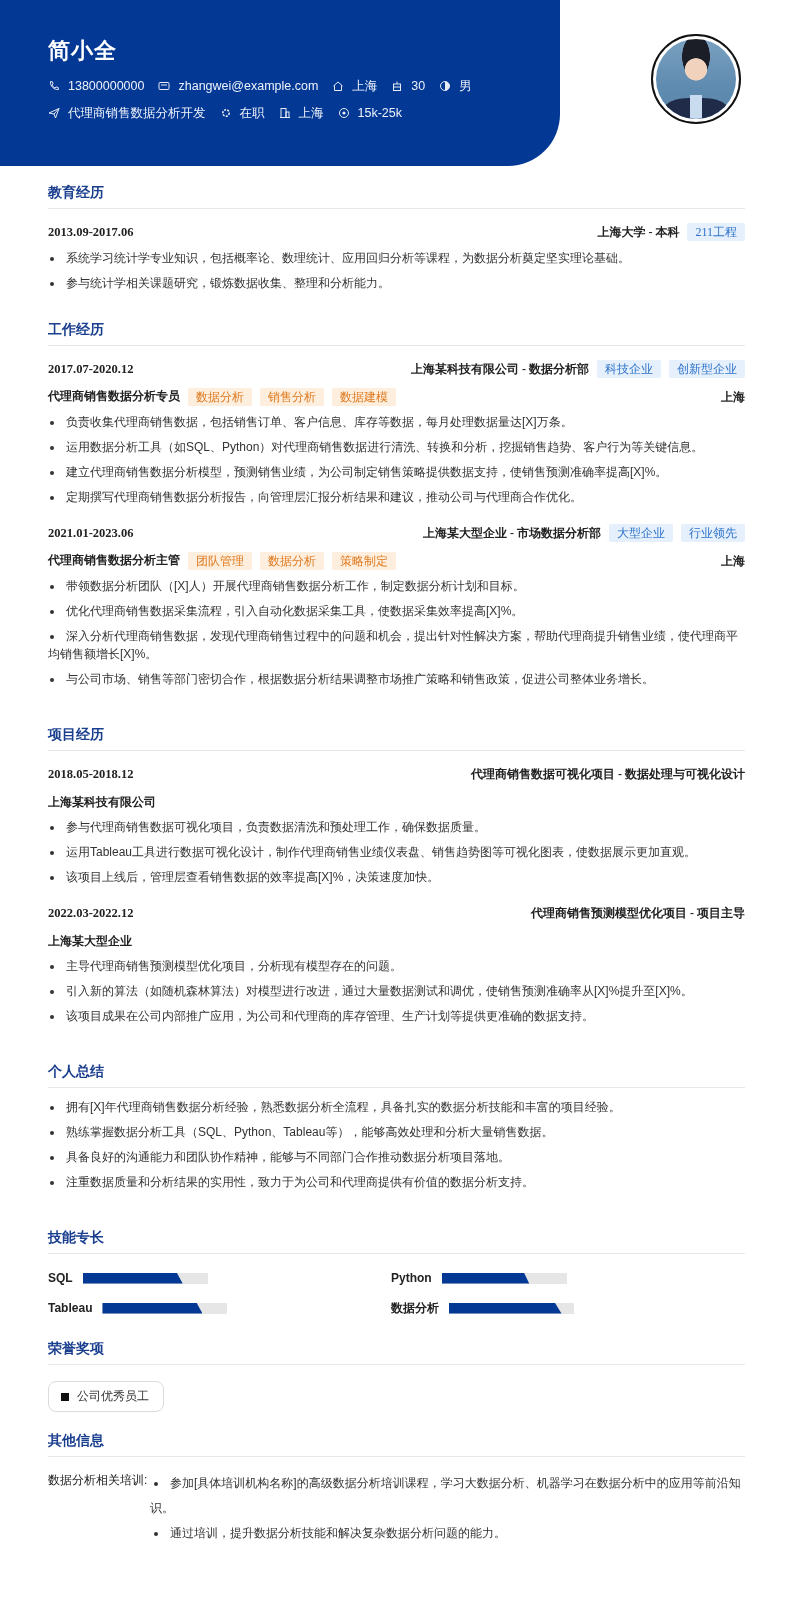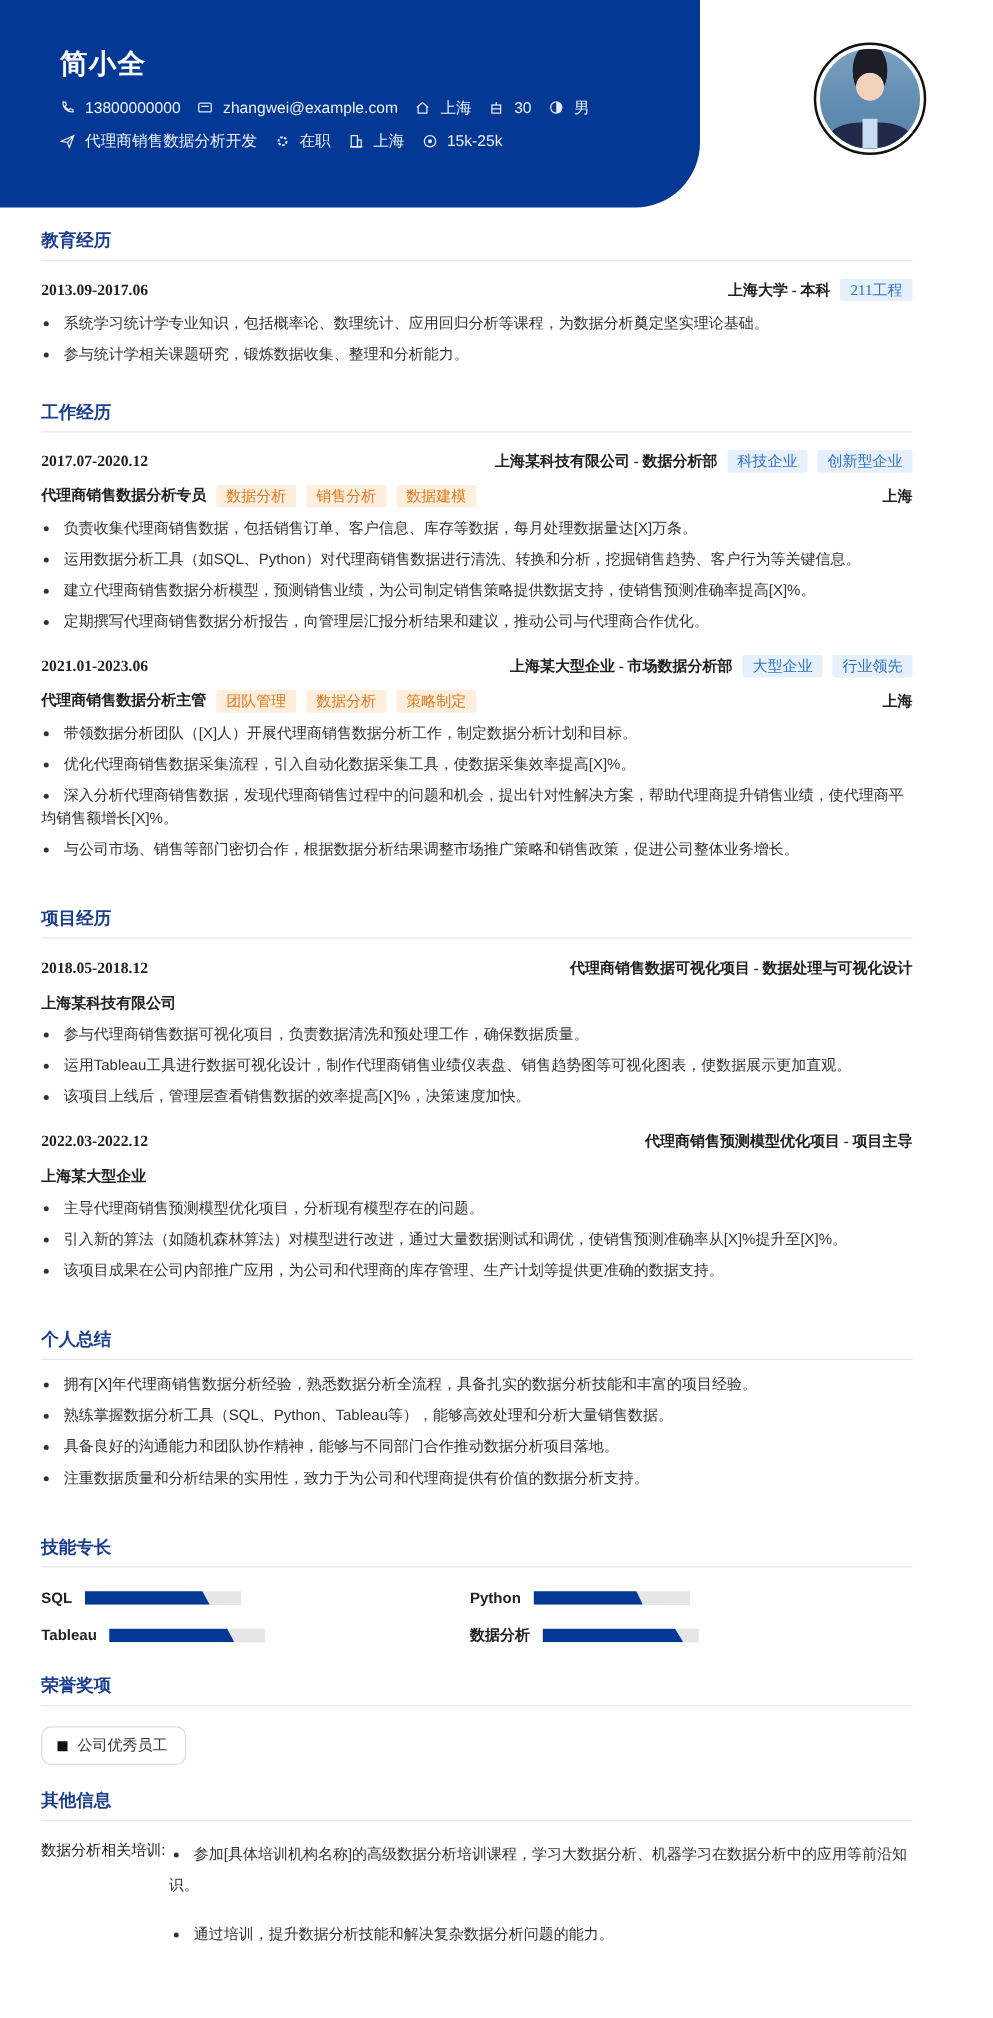--- a/index.html
+++ b/index.html
@@ -38,21 +38,21 @@
     position: relative; overflow: hidden;
   }
   .avatar-inner .suit {
     position: absolute; left: 10%; right: 10%; bottom: -6px; height: 34%;
     background: #1f2b48; border-radius: 40% 40% 0 0;
   }
   .avatar-inner .shirt {
     position: absolute; left: 42%; width: 16%; bottom: 0; height: 30%;
     background: #c9dcef;
   }
-  .content { position: absolute; left: 33px; top: 182px; width: 697px; }
+  .content { position: absolute; left: 48px; top: 182px; width: 697px; }
   .section { margin-bottom: 0; }
   .sec-title {
     font-size: 14px; font-weight: bold; color: #1b3f8f;
     padding-bottom: 6px; border-bottom: 1px solid #e6e8ec;
     line-height: 20px;
   }
   .entry-head {
     display: flex; justify-content: space-between; align-items: center;
     height: 20px; margin-top: 13px; font-family: Liberation Serif, serif;
   }
@@ -98,21 +98,21 @@
   .award-label { font-size: 12px; color: #333; }
   .other-row { display: flex; margin-top: 14px; }
   .other-label { font-weight: normal; font-size: 12px; color: #222; width: 102px; line-height: 18px; padding-top: 0; flex-shrink: 0; }
   .other-list { list-style: none; width: 594px; }
   .other-list li { position: relative; padding-left: 20px; font-size: 12px; line-height: 25px; color: #333; }
   .other-list li.wrap { padding-left: 0; text-indent: 20px; }
   .other-list li::before {
     content: ""; position: absolute; left: 4px; top: 11px;
     width: 4px; height: 4px; border-radius: 50%; background: #333;
   }
-  .other-list li + li { margin-top: 14px; }
+  .other-list li + li { margin-top: 0; }
   .other-list li.sub2 { padding-left: 20px; text-indent: 0; }
 </style>
 </head>
 <body>
 
 <div class="header">
   <div class="name">简小全</div>
   <div class="info-row">
     <div class="info-item">
       <span class="ico">

